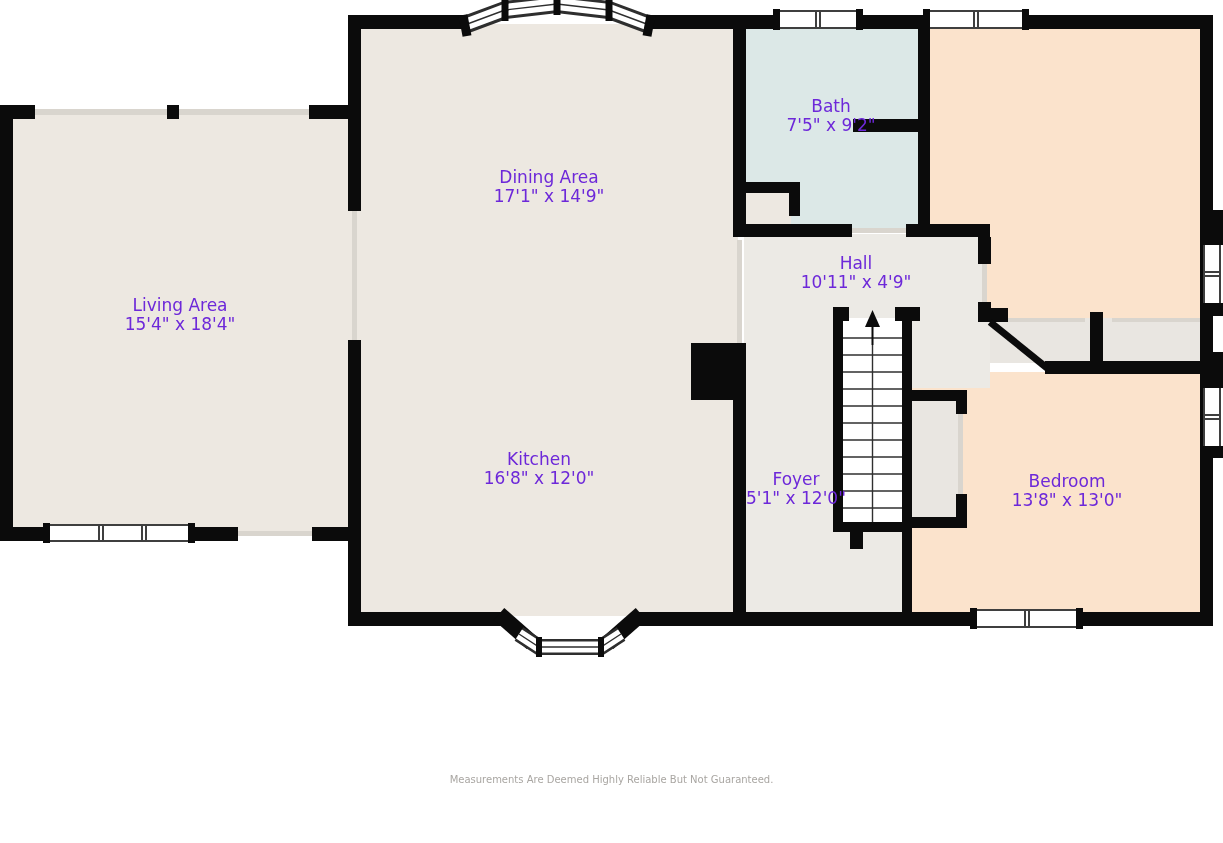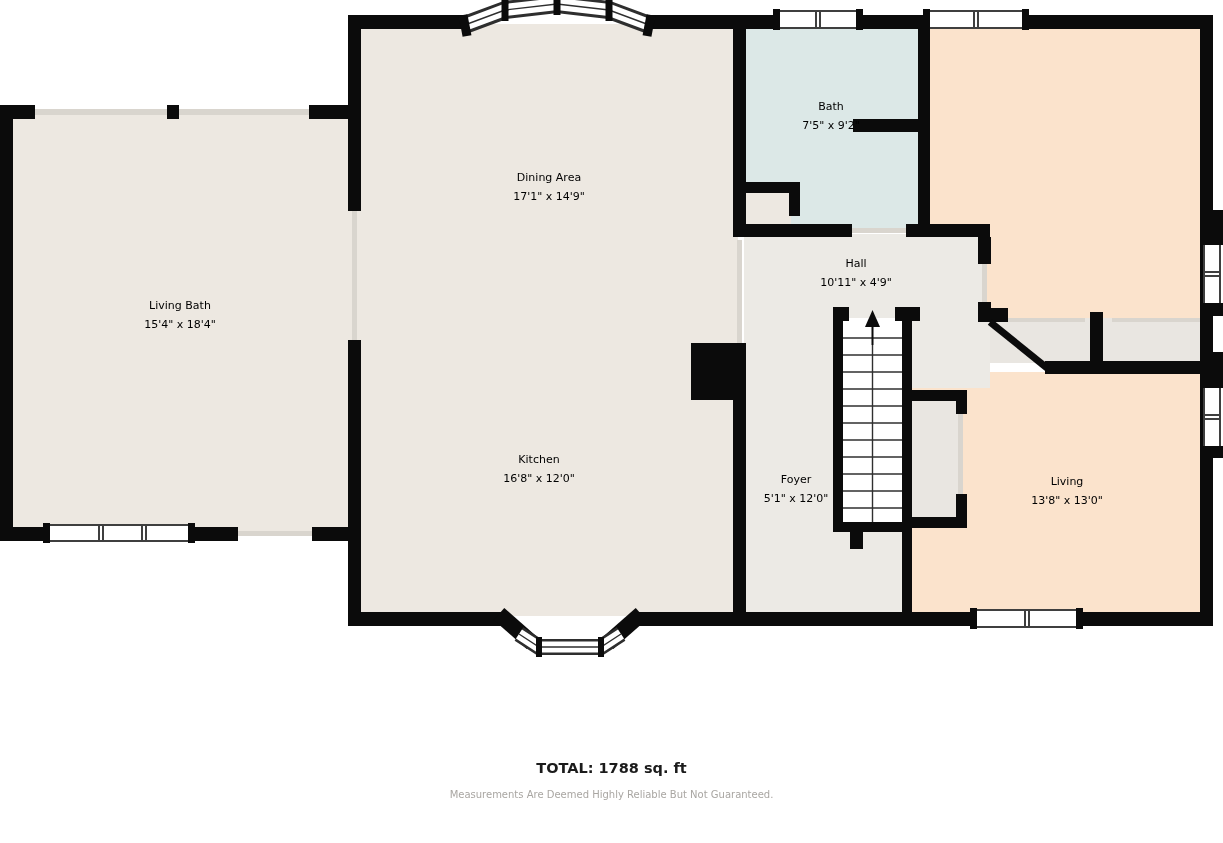--- a/index.html
+++ b/index.html
@@ -15,22 +15,22 @@
   .fl.clo{background:#E9E6E1;}
   .fl.stairs{background:#ffffff;}
   .win{position:absolute;background:#fff;border-top:2px solid #3f3f3f;border-bottom:2px solid #3f3f3f;box-sizing:border-box;}
   .win .d{position:absolute;top:0;bottom:0;width:6px;background:linear-gradient(90deg,#3f3f3f 0 2px,#fff 2px 4px,#3f3f3f 4px 6px);}
   .win .cap{position:absolute;top:-3px;bottom:-3px;width:7px;background:#0b0b0b;}
   .win .cap.l{left:-5px}.win .cap.r{right:-5px}
   .winv{position:absolute;background:#fff;border-left:2px solid #3f3f3f;border-right:2px solid #3f3f3f;box-sizing:border-box;}
   .winv .d{position:absolute;left:0;right:0;height:6px;background:linear-gradient(180deg,#3f3f3f 0 2px,#fff 2px 4px,#3f3f3f 4px 6px);}
   .winv .cap{position:absolute;left:-3px;right:-3px;height:7px;background:#0b0b0b;}
   .winv .cap.t{top:-5px}.winv .cap.b{bottom:-5px}
-  .lbl{position:absolute;transform:translateX(-50%);text-align:center;color:#000000;
-       font-size:11px;line-height:19px;white-space:nowrap;z-index:30;}
+  .lbl{position:absolute;transform:translateX(-50%);text-align:center;color:#6d28d9;
+       font-size:17px;line-height:19px;white-space:nowrap;z-index:30;}
   svg.ov{position:absolute;left:0;top:0;z-index:20;pointer-events:none;}
   .z1{z-index:1}.z2{z-index:2}.z3{z-index:3}.z4{z-index:4}
   #footer{position:absolute;left:0;top:761px;width:100%;text-align:center;color:#1b1b1b;z-index:30;}
   #footer .t{font-weight:bold;font-size:14.5px;line-height:15px;}
   #footer .r{font-size:13.2px;line-height:14.4px;}
   #footer .disc{margin-top:13px;font-size:10px;color:#a9a6a2;}
 </style>
 </head>
 <body>
 
@@ -181,21 +181,21 @@
       <line x1="872.5" y1="321" x2="872.5" y2="522"></line>
     </g>
 
     <g>
       <line x1="872.5" y1="345" x2="872.5" y2="322" stroke="#0b0b0b" stroke-width="1.8"></line>
       <polygon points="865,327 880,327 872.5,310" fill="#0b0b0b"></polygon>
     </g>
   </svg>
 
   <div class="lbl" style="left:180px;top:296px">
-    <div>Living Bath</div>
+    <div>Living Area</div>
     <div>15'4" x 18'4"</div>
   </div>
   <div class="lbl" style="left:549px;top:168px">
     <div>Dining Area</div>
     <div>17'1" x 14'9"</div>
   </div>
   <div class="lbl" style="left:831px;top:97px">
     <div>Bath</div>
     <div>7'5" x 9'2"</div>
   </div>
@@ -205,22 +205,21 @@
   </div>
   <div class="lbl" style="left:539px;top:450px">
     <div>Kitchen</div>
     <div>16'8" x 12'0"</div>
   </div>
   <div class="lbl" style="left:796px;top:470px">
     <div>Foyer</div>
     <div>5'1" x 12'0"</div>
   </div>
   <div class="lbl" style="left:1067px;top:472px">
-    <div>Living</div>
+    <div>Bedroom</div>
     <div>13'8" x 13'0"</div>
   </div>
 
   <div id="footer">
-    <div class="t">TOTAL: 1788 sq. ft</div>
     <div class="disc">Measurements Are Deemed Highly Reliable But Not Guaranteed.</div>
   </div>
 
 </div>
 
 </body></html>

